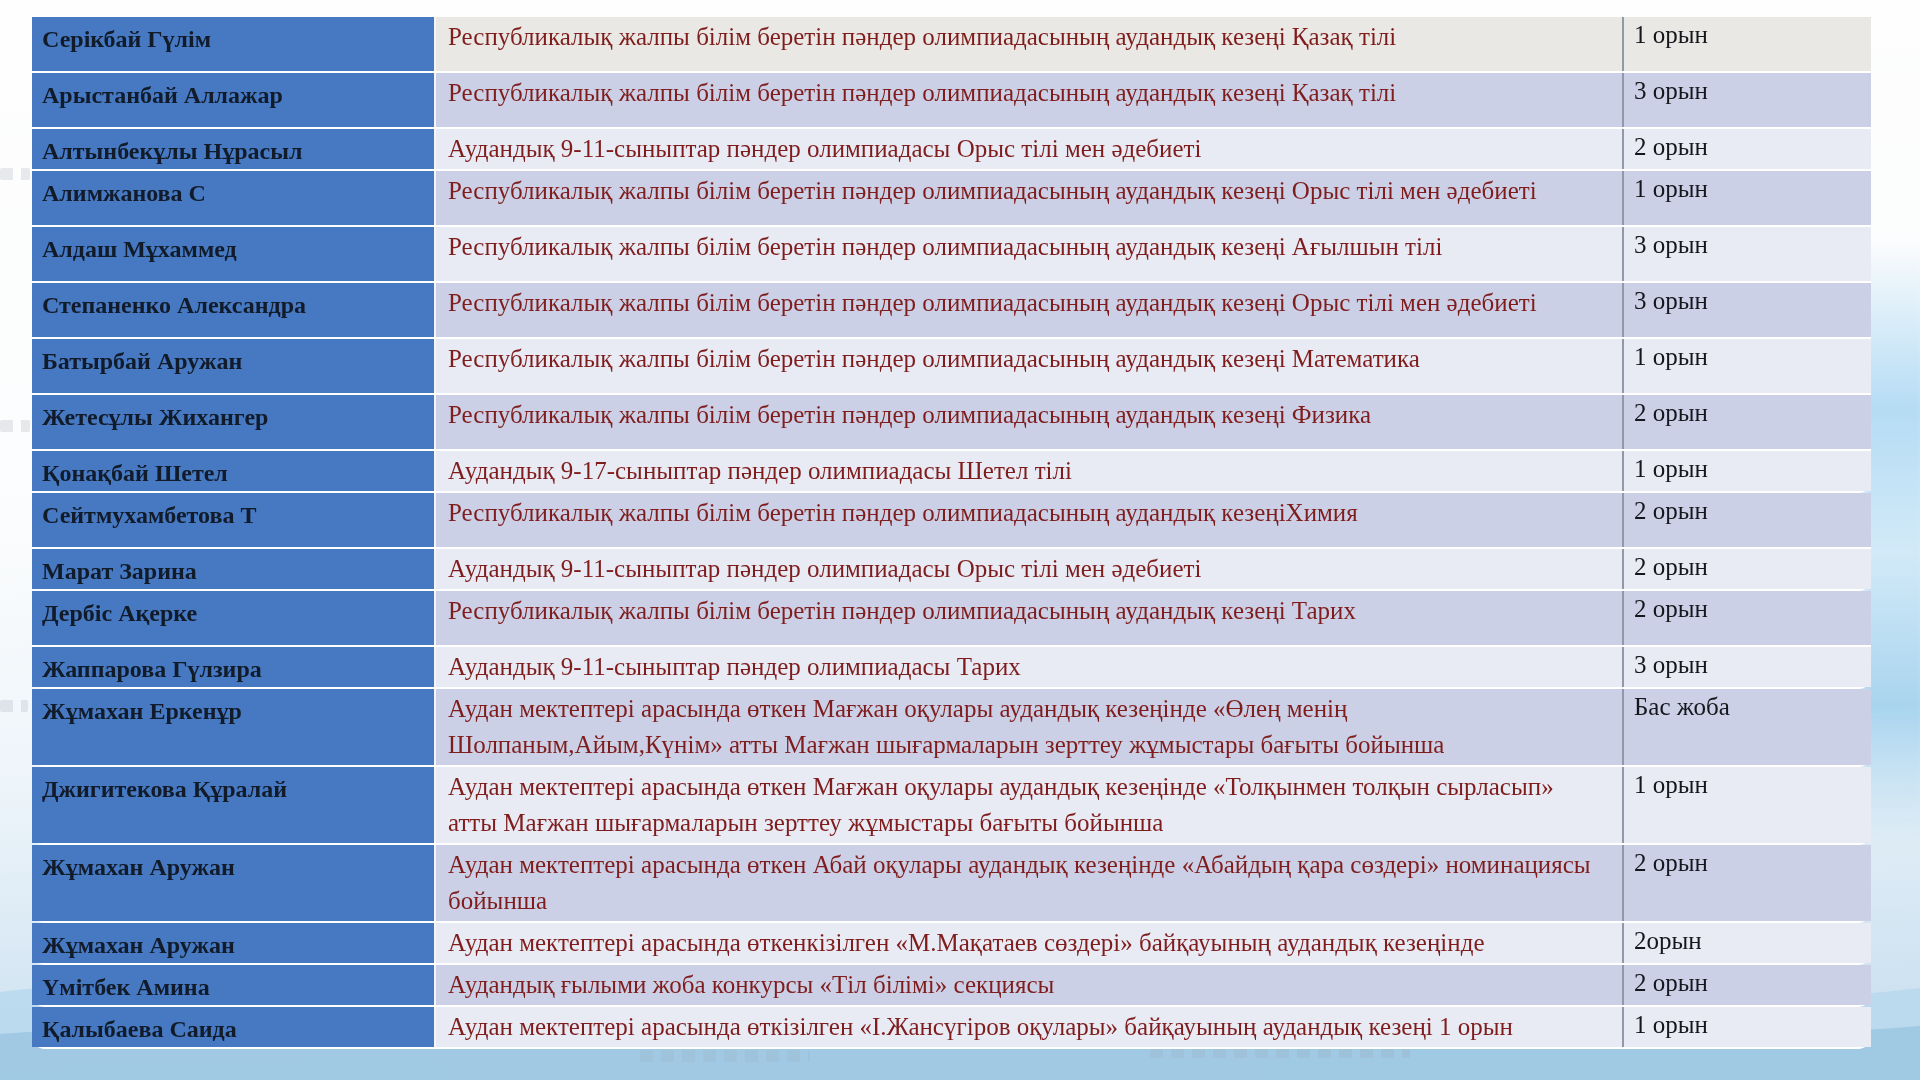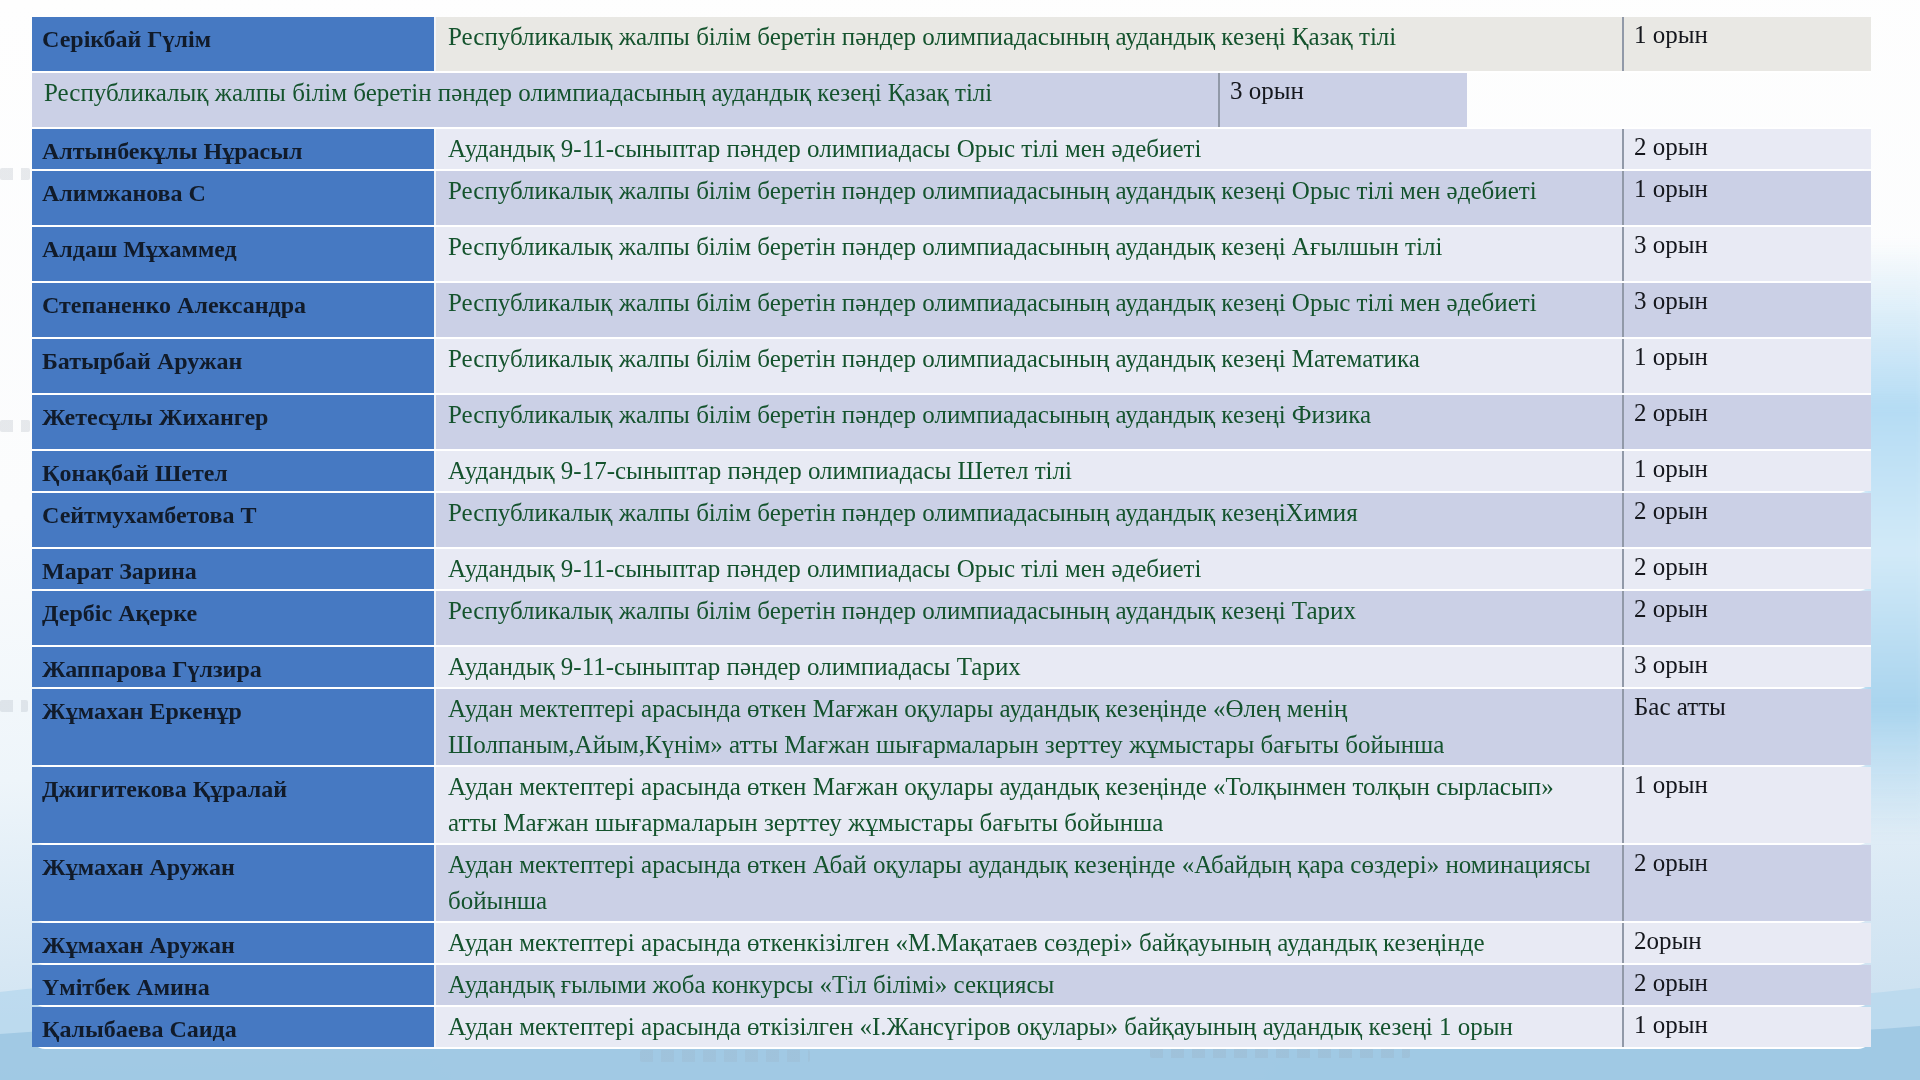--- a/index.html
+++ b/index.html
@@ -42,21 +42,21 @@
   .cell.name{
     width:404px;flex:0 0 404px;
     background:#4679c2;
     border-right:2px solid #f2f4f7;
     font-weight:bold;font-size:24px;line-height:30px;
     color:#111b2a;
     padding:7px 8px 2px 10px;
   }
   .cell.desc{
     width:1186px;flex:0 0 1186px;
-    font-size:25px;line-height:36px;color:#14532d;
+    font-size:25px;line-height:36px;color:#7f1d1d;
     padding:2px 14px 2px 12px;
   }
   .cell.result{
     width:249px;flex:0 0 249px;
     font-size:25px;line-height:36px;color:#15171d;
     border-left:2px solid #9199a8;
     padding:0 6px 2px 10px;
   }
 </style>
 </head>
@@ -79,20 +79,21 @@
   <div class="wm" style="left:1150px;top:1046px;width:260px;opacity:.18;"></div>
   <div class="wm" style="left:640px;top:1050px;width:170px;opacity:.15;"></div>
 
   <div class="table">
       <div class="row shade-first row-tall">
     <div class="cell name">Серікбай Гүлім</div>
     <div class="cell desc">Республикалық жалпы білім беретін пәндер олимпиадасының аудандық кезеңі Қазақ тілі</div>
     <div class="cell result">1 орын</div>
   </div>
       <div class="row shade-dark row-tall">
+    <div class="cell name">Арыстанбай Аллажар</div>
     <div class="cell desc">Республикалық жалпы білім беретін пәндер олимпиадасының аудандық кезеңі Қазақ тілі</div>
     <div class="cell result">3 орын</div>
   </div>
       <div class="row shade-light row-short">
     <div class="cell name">Алтынбекұлы Нұрасыл</div>
     <div class="cell desc">Аудандық 9-11-сыныптар пәндер олимпиадасы Орыс тілі мен әдебиеті</div>
     <div class="cell result">2 орын</div>
   </div>
       <div class="row shade-dark row-tall">
     <div class="cell name">Алимжанова С</div>
@@ -140,21 +141,21 @@
     <div class="cell result">2 орын</div>
   </div>
       <div class="row shade-light row-short">
     <div class="cell name">Жаппарова Гүлзира</div>
     <div class="cell desc">Аудандық 9-11-сыныптар пәндер олимпиадасы Тарих</div>
     <div class="cell result">3 орын</div>
   </div>
       <div class="row shade-dark row-short">
     <div class="cell name">Жұмахан Еркенұр</div>
     <div class="cell desc">Аудан мектептері арасында өткен Мағжан оқулары аудандық кезеңінде «Өлең менің Шолпаным,Айым,Күнім» атты Мағжан шығармаларын зерттеу жұмыстары бағыты бойынша</div>
-    <div class="cell result">Бас атты</div>
+    <div class="cell result">Бас жоба</div>
   </div>
       <div class="row shade-light row-short">
     <div class="cell name">Джигитекова Құралай</div>
     <div class="cell desc">Аудан мектептері арасында өткен Мағжан оқулары аудандық кезеңінде «Толқынмен толқын сырласып» атты Мағжан шығармаларын зерттеу жұмыстары бағыты бойынша</div>
     <div class="cell result">1 орын</div>
   </div>
       <div class="row shade-dark row-short">
     <div class="cell name">Жұмахан Аружан</div>
     <div class="cell desc">Аудан мектептері арасында өткен Абай оқулары аудандық кезеңінде «Абайдың қара сөздері» номинациясы бойынша</div>
     <div class="cell result">2 орын</div>

